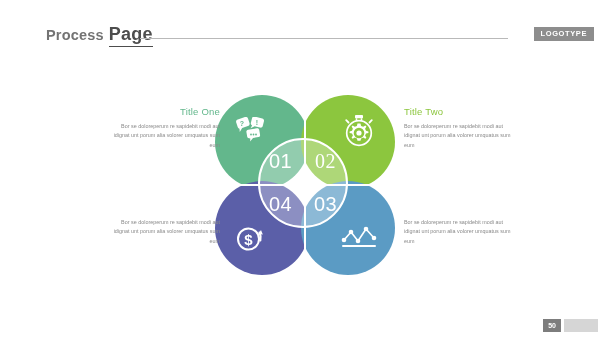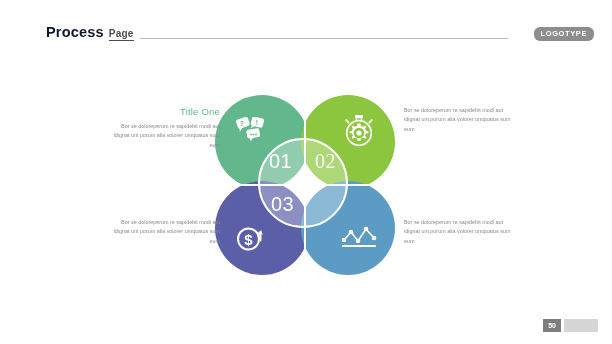--- a/index.html
+++ b/index.html
@@ -28,25 +28,25 @@
     left: 46px;
     top: 24px;
     display: flex;
     align-items: baseline;
     gap: 5px;
     white-space: nowrap;
   }
   .title-light {
     font-size: 14.5px;
     font-weight: bold;
-    color: #0f172a;
+    color: #737373;
     letter-spacing: 0.2px;
   }
   .title-strong {
-    font-size: 10px;
+    font-size: 18px;
     font-weight: bold;
     color: #4d4d4d;
     letter-spacing: 0.2px;
     border-bottom: 1.5px solid #4d4d4d;
     padding-bottom: 1px;
   }
   .header-rule {
     position: absolute;
     left: 140px;
     top: 38px;
@@ -58,21 +58,20 @@
     position: absolute;
     right: 18px;
     top: 27px;
     background: #8d8d8d;
     color: #ffffff;
     font-size: 7.5px;
     font-weight: bold;
     letter-spacing: 0.6px;
     padding: 3px 7px 3px 7px;
     line-height: 1;
-    border-radius: 6px;
   }
 
   
   .diagram {
     position: absolute;
     left: 215px;
     top: 95px;
     width: 180px;
     height: 180px;
   }
@@ -260,30 +259,32 @@
       </svg>
     </div>
   </div>
 
   <div class="cross-v"></div>
   <div class="cross-h"></div>
 
   <div class="center-ring">
     <div class="num n1">01</div>
     <div class="num n2">02</div>
+    <div class="num n4">04</div>
     <div class="num n3">03</div>
   </div>
 </div>
 
 <div class="block one right-align">
   <div class="bt" style="color:#63B78C;">Title One</div>
   <div class="bd">Bor se doloreperum re sapidebit modi aut idignat unt porum alia volorer umquatus sum eum</div>
 </div>
 
 <div class="block two left-align">
+  <div class="bt" style="color:#8CC63E;">Title Two</div>
   <div class="bd">Bor se doloreperum re sapidebit modi aut idignat unt porum alia volorer umquatus sum eum</div>
 </div>
 
 <div class="block four right-align">
   <div class="bd">Bor se doloreperum re sapidebit modi aut idignat unt porum alia volorer umquatus sum eum</div>
 </div>
 
 <div class="block three left-align">
   <div class="bd">Bor se doloreperum re sapidebit modi aut idignat unt porum alia volorer umquatus sum eum</div>
 </div>

